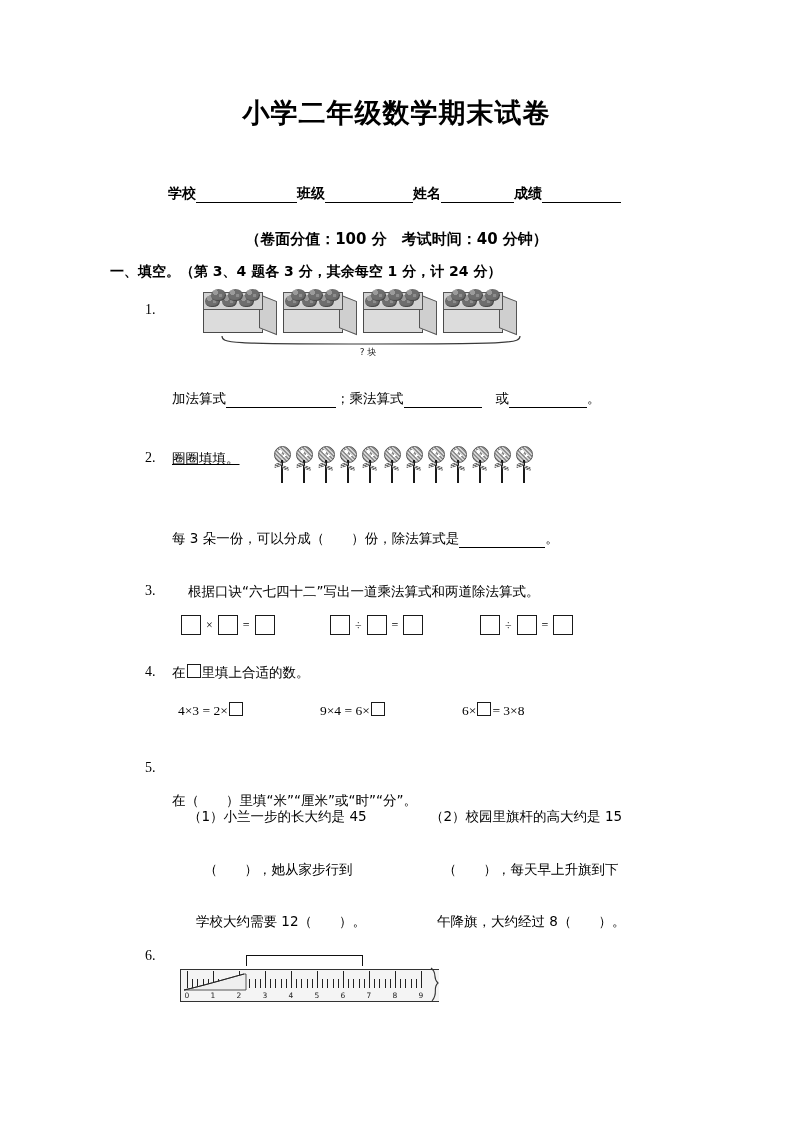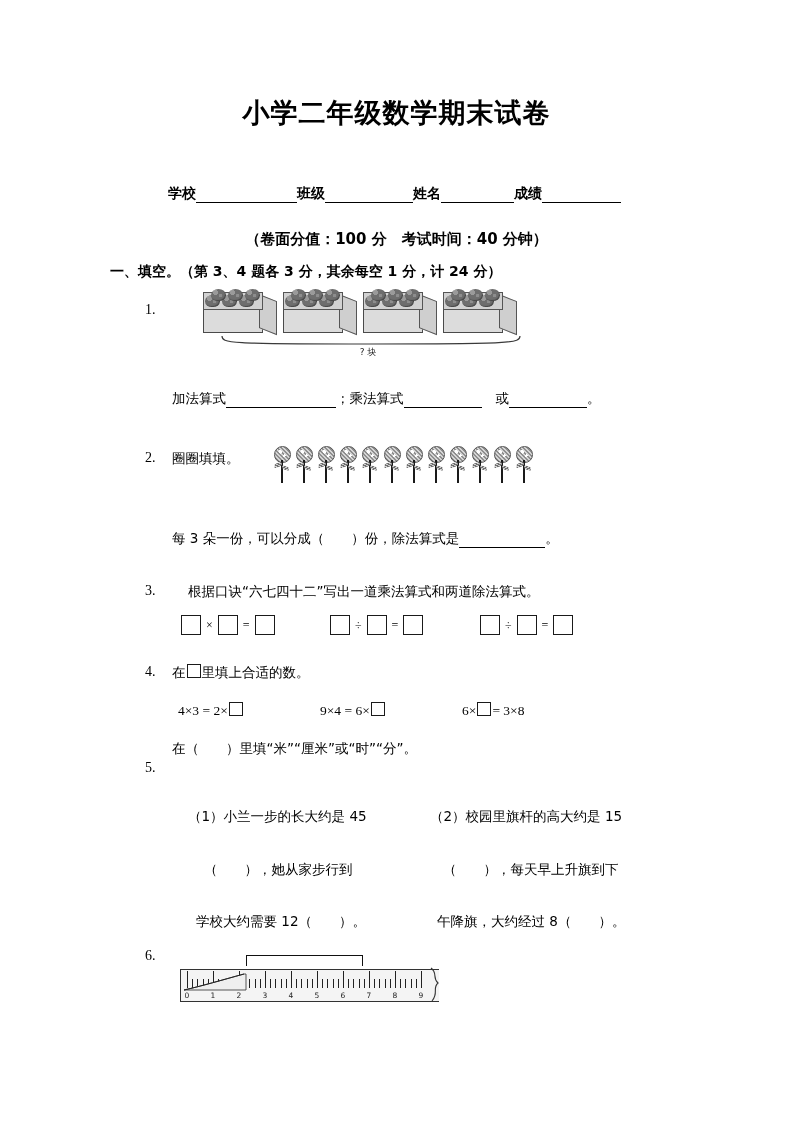--- a/index.html
+++ b/index.html
@@ -369,21 +369,21 @@
       <path d="M1 1 C1 8, 6 9, 148 9 C 292 9, 299 8, 299 1" fill="none" stroke="#3a3a3a" stroke-width="1.2"></path>
     </svg>
     <div class="brace-label">? 块</div>
   </div>
 
   <div class="qtext" style="left:172px; top:390px;">
     <span>加法算式</span><span class="blank-line" style="width:110px"></span><span>；</span><span>乘法算式</span><span class="blank-line" style="width:78px"></span><span style="display:inline-block;width:14px"></span><span>或</span><span class="blank-line" style="width:78px"></span><span>。</span>
   </div>
 
   <div class="qnum" style="left:145px; top:450px;">2.</div>
-  <div class="qtext" style="left:172px; top:450px;">圈圈填填。</div>
+  <div class="qtext" style="left:172px; top:450px;text-decoration:underline;">圈圈填填。</div>
 
   <div id="q2-figure">
       <div class="flower" style="left: 0px;">
         <div class="fl-head"></div>
         <div class="fl-stem"></div>
         <div class="fl-leaf-l"></div>
         <div class="fl-leaf-r"></div>
       </div>
       <div class="flower" style="left: 22px;">
         <div class="fl-head"></div>
@@ -493,21 +493,21 @@
     <span>4×3 = 2×</span><span class="sqbox-sm"></span>
   </div>
   <div class="qtext-serif" style="left:320px; top:702px;">
     <span>9×4 = 6×</span><span class="sqbox-sm"></span>
   </div>
   <div class="qtext-serif" style="left:462px; top:702px;text-align:right;">
     <span>6×</span><span class="sqbox-sm"></span><span>= 3×8</span>
   </div>
 
   <div class="qnum" style="left:145px; top:760px;">5.</div>
-  <div class="qtext" style="left:172px; top:740px;text-align:center;">在（　　）里填“米”“厘米”或“时”“分”。</div>
+  <div class="qtext" style="left:172px; top:792px;text-align:center;">在（　　）里填“米”“厘米”或“时”“分”。</div>
 
   <div class="qtext" style="left:188px; top:808px;">（1）小兰一步的长大约是 45</div>
   <div class="qtext" style="left:430px; top:808px;">（2）校园里旗杆的高大约是 15</div>
 
   <div class="qtext" style="left:204px; top:861px;">（　　），她从家步行到</div>
   <div class="qtext" style="left:443px; top:861px;">（　　），每天早上升旗到下</div>
 
   <div class="qtext" style="left:196px; top:913px;">学校大约需要 12（　　）。</div>
   <div class="qtext" style="left:437px; top:913px;">午降旗，大约经过 8（　　）。</div>
 

